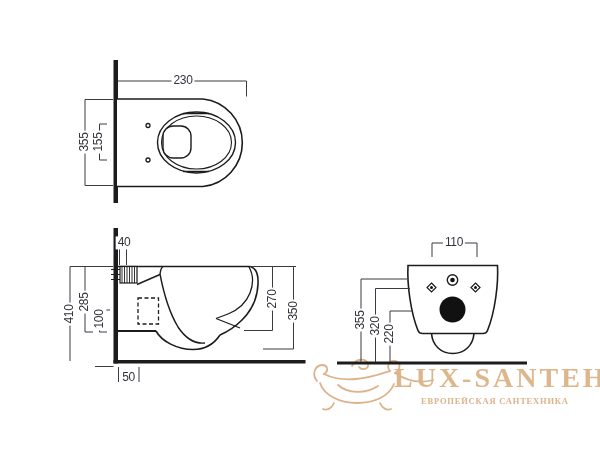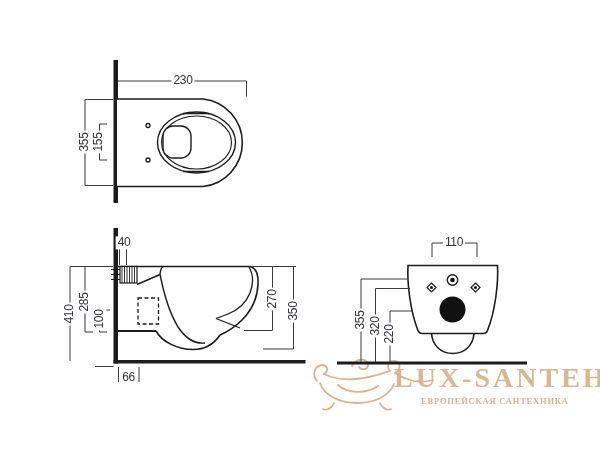--- a/index.html
+++ b/index.html
@@ -108,21 +108,21 @@
   </svg>
 
   <div class="dim" style="left:183px;top:81px">230</div>
   <div class="dim v" style="left:85px;top:142px">355</div>
   <div class="dim v" style="left:99px;top:142px">155</div>
 
   <div class="dim" style="left:124px;top:243px">40</div>
   <div class="dim v" style="left:70px;top:314px">410</div>
   <div class="dim v" style="left:85px;top:302px">285</div>
   <div class="dim v" style="left:99.5px;top:319px">100</div>
-  <div class="dim" style="left:128.5px;top:378px">66</div>
+  <div class="dim" style="left:128.5px;top:378px">50</div>
   <div class="dim v" style="left:272.5px;top:299px">270</div>
   <div class="dim v" style="left:293.5px;top:311px">350</div>
 
   <div class="dim" style="left:454px;top:243px">110</div>
   <div class="dim v" style="left:361px;top:320px">355</div>
   <div class="dim v" style="left:375.5px;top:326px">320</div>
   <div class="dim v" style="left:390px;top:334px">220</div>
 
 </div>
 

